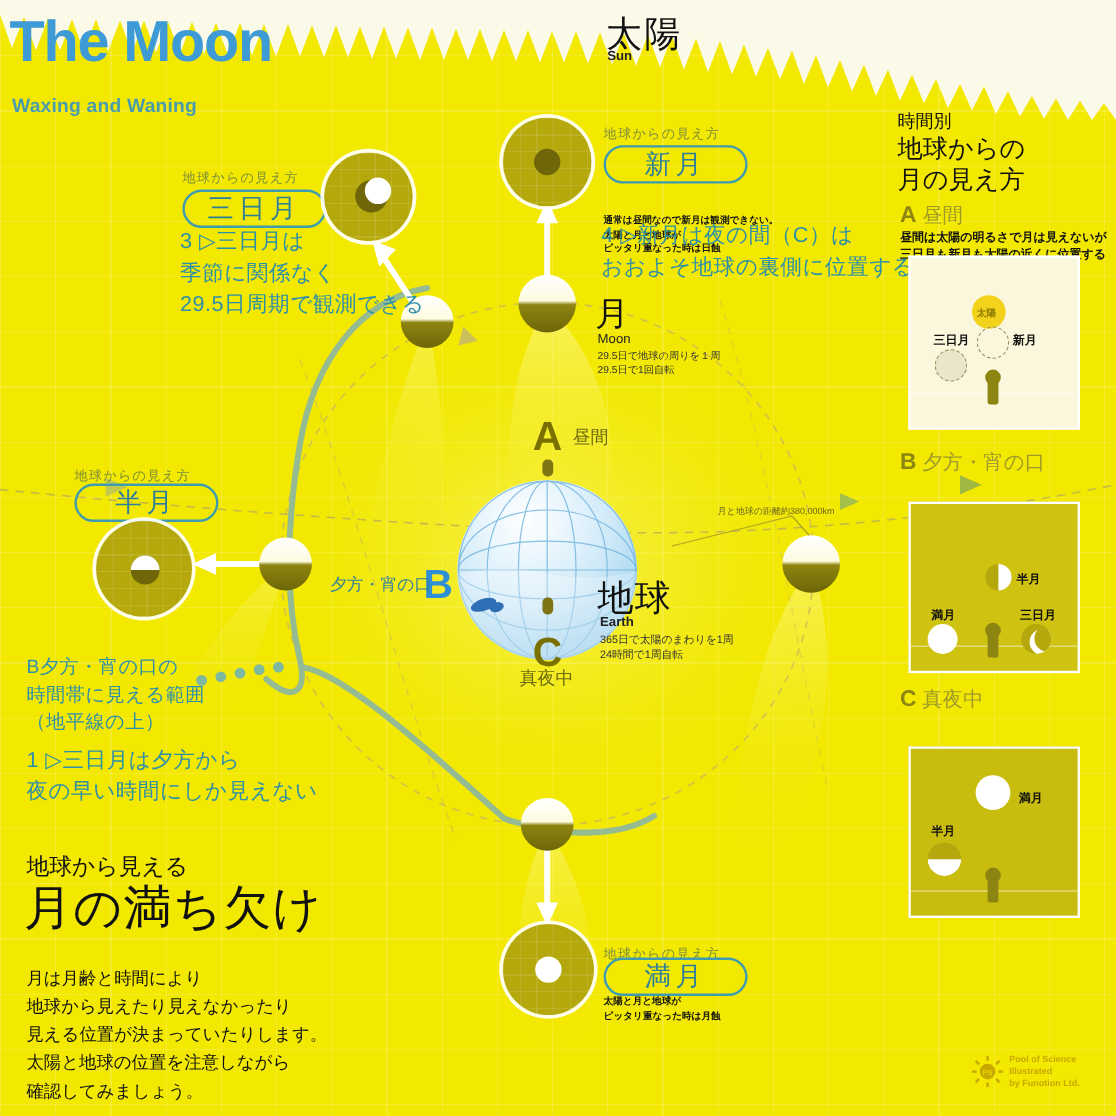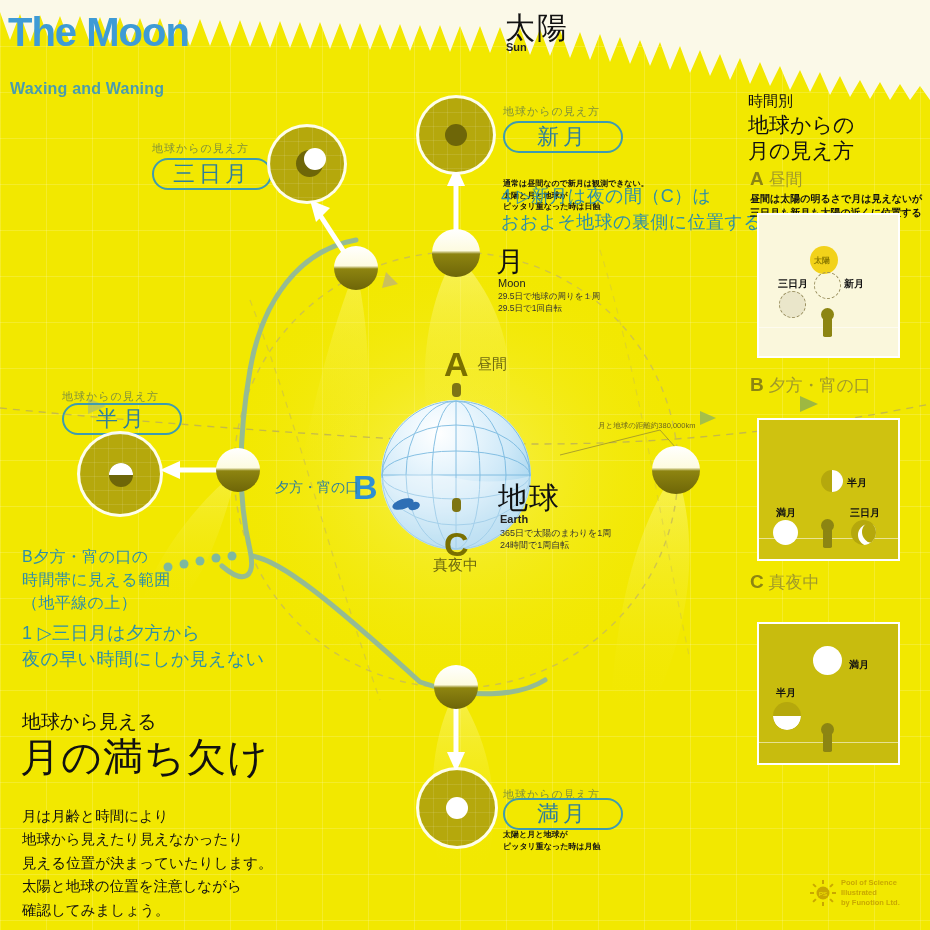--- a/index.html
+++ b/index.html
@@ -33,21 +33,21 @@
       320px 22px, 310px 49px, 300px 22px, 290px 48px, 280px 21px, 270px 48px,
       260px 21px, 250px 47px, 240px 20px, 230px 47px, 220px 20px, 210px 46px,
       200px 19px, 190px 46px, 180px 19px, 170px 45px, 160px 18px, 150px 45px,
       140px 18px, 130px 44px, 120px 17px, 110px 44px, 100px 17px, 90px 43px,
       80px 16px, 70px 43px, 60px 16px, 50px 42px, 40px 15px, 30px 42px,
       20px 14px, 10px 40px, 0 12px
     );
   }
 
   
-  .title{position:absolute;left:8px;top:12px;font-size:40px;font-weight:bold;color:#3E9BD6;letter-spacing:-1px;line-height:1;}
+  .title{position:absolute;left:8px;top:12px;font-size:48px;font-weight:bold;color:#3E9BD6;letter-spacing:-1px;line-height:1;}
   .subtitle{position:absolute;left:10px;top:80px;font-size:16px;font-weight:bold;color:#4A9CAD;letter-spacing:.2px;}
 
   
   .sun-jp{position:absolute;left:505px;top:8px;font-size:30px;color:#111;font-weight:500;letter-spacing:2px;}
   .sun-en{position:absolute;left:506px;top:41px;font-size:11px;color:#222;font-weight:bold;}
 
   
   .orbit-svg{position:absolute;left:0;top:0;}
 
   
@@ -229,20 +229,23 @@
 
   <div class="tm-blue" style="left:353px;top:470px;">B</div>
   <div class="tm-bluelabel" style="left:275px;top:479px;">夕方・宵の口</div>
 
   <div class="tm-letter" style="left:444px;top:527px;">C</div>
   <div class="tm-label" style="left:433px;top:556px;">真夜中</div>
   <div class="tm-dot" style="left:452px;top:498px;"></div>
 
   <div class="see-label" style="left:152px;top:141px;">地球からの見え方</div>
   <div class="pill" style="left:152px;top:158px;width:116px;">三日月</div>
+  <div class="step" style="left:150px;top:188px;white-space:pre-line;">3 ▷三日月は
+季節に関係なく
+29.5日周期で観測できる</div>
   <div class="disk" style="left:270px;top:127px;width:74px;height:74px;">
     <div style="position:absolute;left:26px;top:23px;width:27px;height:27px;border-radius:50%;background:#6E6608;"></div>
     <div class="lit" style="left:34px;top:21px;width:22px;height:22px;border-radius:50%;"></div>
   </div>
 
   <div class="see-label" style="left:503px;top:104px;">地球からの見え方</div>
   <div class="pill" style="left:503px;top:121px;width:116px;">新月</div>
   <div class="micro" style="left:503px;top:154px;white-space:pre-line;margin-top:24px;">通常は昼間なので新月は観測できない。
 太陽と月と地球が
 ピッタリ重なった時は日蝕</div>

